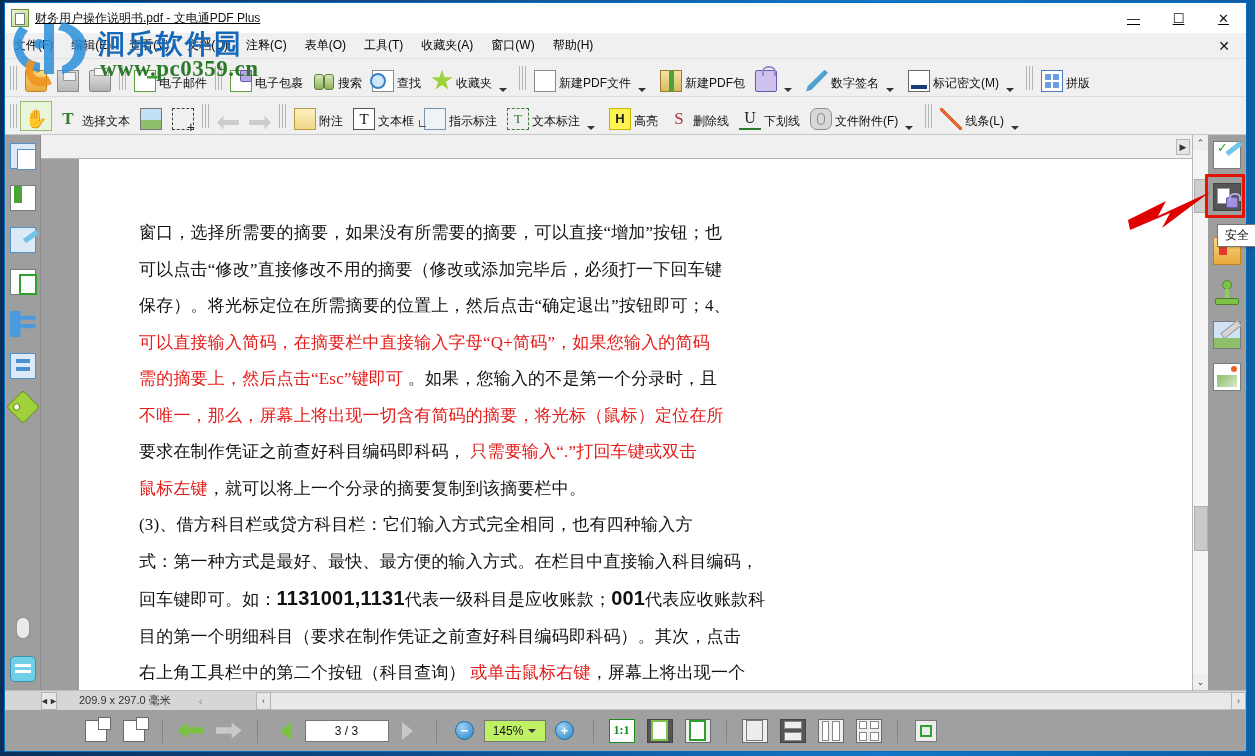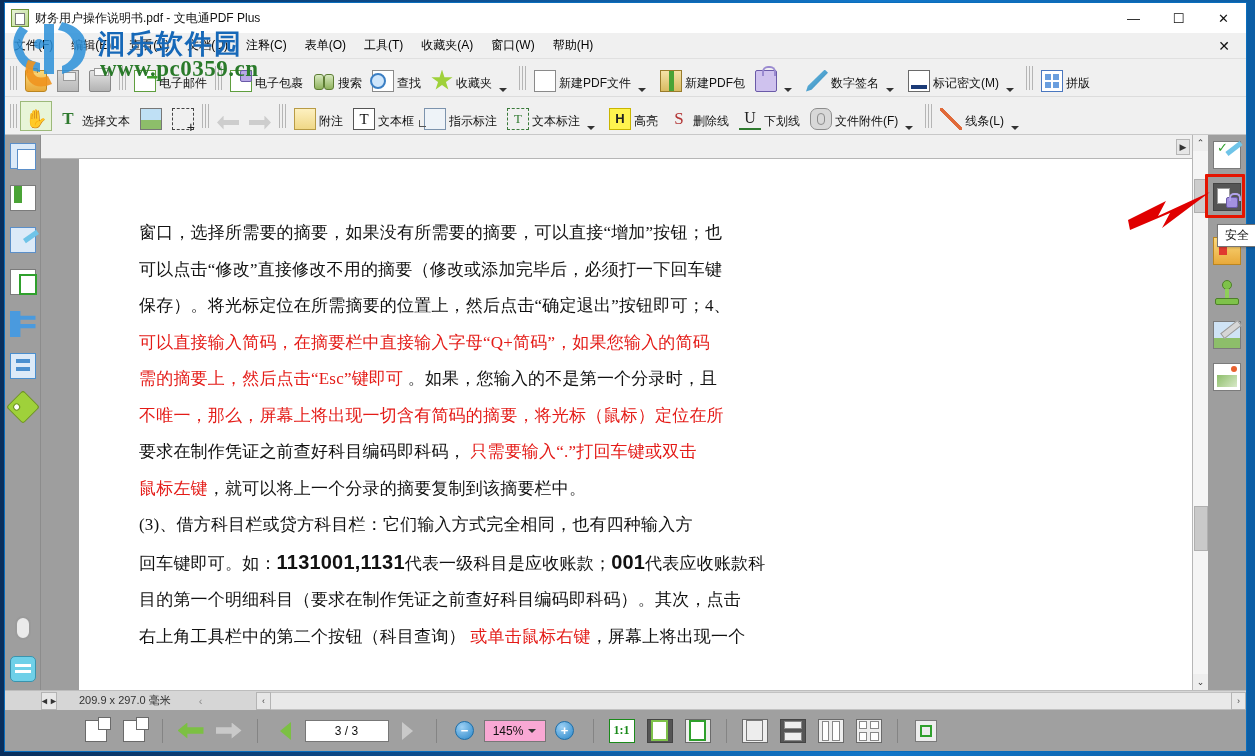--- a/index.html
+++ b/index.html
@@ -24,20 +24,21 @@
     background: #f0f0f0;
     border: 1px solid #0a6ebd;
     display: flex; flex-direction: column;
   }
   
   .titlebar {
     height: 30px; background: #ffffff;
     display: flex; align-items: center;
     flex: none;
     position: relative;
+    text-decoration: underline;
   }
   .title-icon {
     width: 18px; height: 18px; margin-left: 6px; margin-right: 6px;
     background: linear-gradient(135deg,#e8f4d8,#bcd98e);
     border: 1px solid #6f9437; position: relative; flex:none;
   }
   .title-icon::after {
     content:""; position:absolute; left:3px; top:3px; width:8px; height:10px;
     background:#fff; border:1px solid #7a7a7a;
   }
@@ -248,21 +249,21 @@
     height:41px; background:#a0a0a0; display:flex; align-items:center; flex:none;
     justify-content:center; gap:0; position:relative;
   }
   .bb-btn{width:30px;height:28px;display:flex;align-items:center;justify-content:center;position:relative;margin:0 4px;}
   .bb-sep{width:1px;height:24px;background:#848484;margin:0 9px;}
   .pagebox{
     width:84px;height:22px;background:#fff;border:1px solid #777;
     display:flex;align-items:center;justify-content:center;font-size:12px;color:#111;
   }
   .zoombox{
-    width:62px;height:22px;background:#f9a8d4;border:1px solid #777;
+    width:62px;height:22px;background:#bef264;border:1px solid #777;
     display:flex;align-items:center;justify-content:center;font-size:12px;color:#111;
   }
   .zoomcaret{width:0;height:0;border-left:4px solid transparent;border-right:4px solid transparent;border-top:4px solid #333;margin-left:5px;}
   .circbtn{width:19px;height:19px;border-radius:50%;background:radial-gradient(circle at 35% 30%,#9dd1f5,#2a86c8);border:1px solid #1d6ea8;display:flex;align-items:center;justify-content:center;color:#fff;font-size:13px;font-weight:bold;line-height:1;}
   .nav-tri-l{width:0;height:0;border-top:9px solid transparent;border-bottom:9px solid transparent;border-right:11px solid #7cc043;}
   .nav-tri-r{width:0;height:0;border-top:9px solid transparent;border-bottom:9px solid transparent;border-left:11px solid #c9c9c9;}
   .bb-arrow{width:26px;height:16px;}
   .bb-arrow.left{background:#7cc043;clip-path:polygon(0 50%,38% 0,38% 30%,100% 30%,100% 70%,38% 70%,38% 100%);}
   .bb-arrow.right{background:#c9c9c9;clip-path:polygon(100% 50%,62% 0,62% 30%,0 30%,0 70%,62% 70%,62% 100%);}
   .vi{width:26px;height:24px;border:1px solid #6a6a6a;background:#eee;display:flex;align-items:center;justify-content:center;}
@@ -477,20 +478,21 @@
           <div class="page">
             <div class="doc-line"><span>窗口，选择所需要的摘要，如果没有所需要的摘要，可以直接“增加”按钮；也</span></div>
             <div class="doc-line"><span>可以点击“修改”直接修改不用的摘要（修改或添加完毕后，必须打一下回车键</span></div>
             <div class="doc-line"><span>保存）。将光标定位在所需摘要的位置上，然后点击“确定退出”按钮即可；4、</span></div>
             <div class="doc-line red"><span>可以直接输入简码，在摘要栏中直接输入字母“Q+简码”，如果您输入的简码</span></div>
             <div class="doc-line"><span class="red">需的摘要上，然后点击“Esc”键即可 </span><span>。如果，您输入的不是第一个分录时，且</span></div>
             <div class="doc-line red"><span>不唯一，那么，屏幕上将出现一切含有简码的摘要，将光标（鼠标）定位在所</span></div>
             <div class="doc-line"><span>要求在制作凭证之前查好科目编码即科码， </span><span class="red">只需要输入“.”打回车键或双击</span></div>
             <div class="doc-line"><span class="red">鼠标左键</span><span>，就可以将上一个分录的摘要复制到该摘要栏中。</span></div>
             <div class="doc-line"><span>(3)、借方科目栏或贷方科目栏：它们输入方式完全相同，也有四种输入方</span></div>
+            <div class="doc-line"><span>式：第一种方式是最好、最快、最方便的输入方式。在栏目中直接输入科目编码，</span></div>
             <div class="doc-line"><span>回车键即可。如：</span><span class="bold">1131001,1131</span><span>代表一级科目是应收账款；</span><span class="bold">001</span><span>代表应收账款科</span></div>
             <div class="doc-line"><span>目的第一个明细科目（要求在制作凭证之前查好科目编码即科码）。其次，点击</span></div>
             <div class="doc-line"><span>右上角工具栏中的第二个按钮（科目查询） </span><span class="red">或单击鼠标右键</span><span>，屏幕上将出现一个</span></div>
           </div>
         </div>
       </div>
 
       <div class="vscroll">
         <div class="vs-btn">⌃</div>
         <div class="vs-track">

